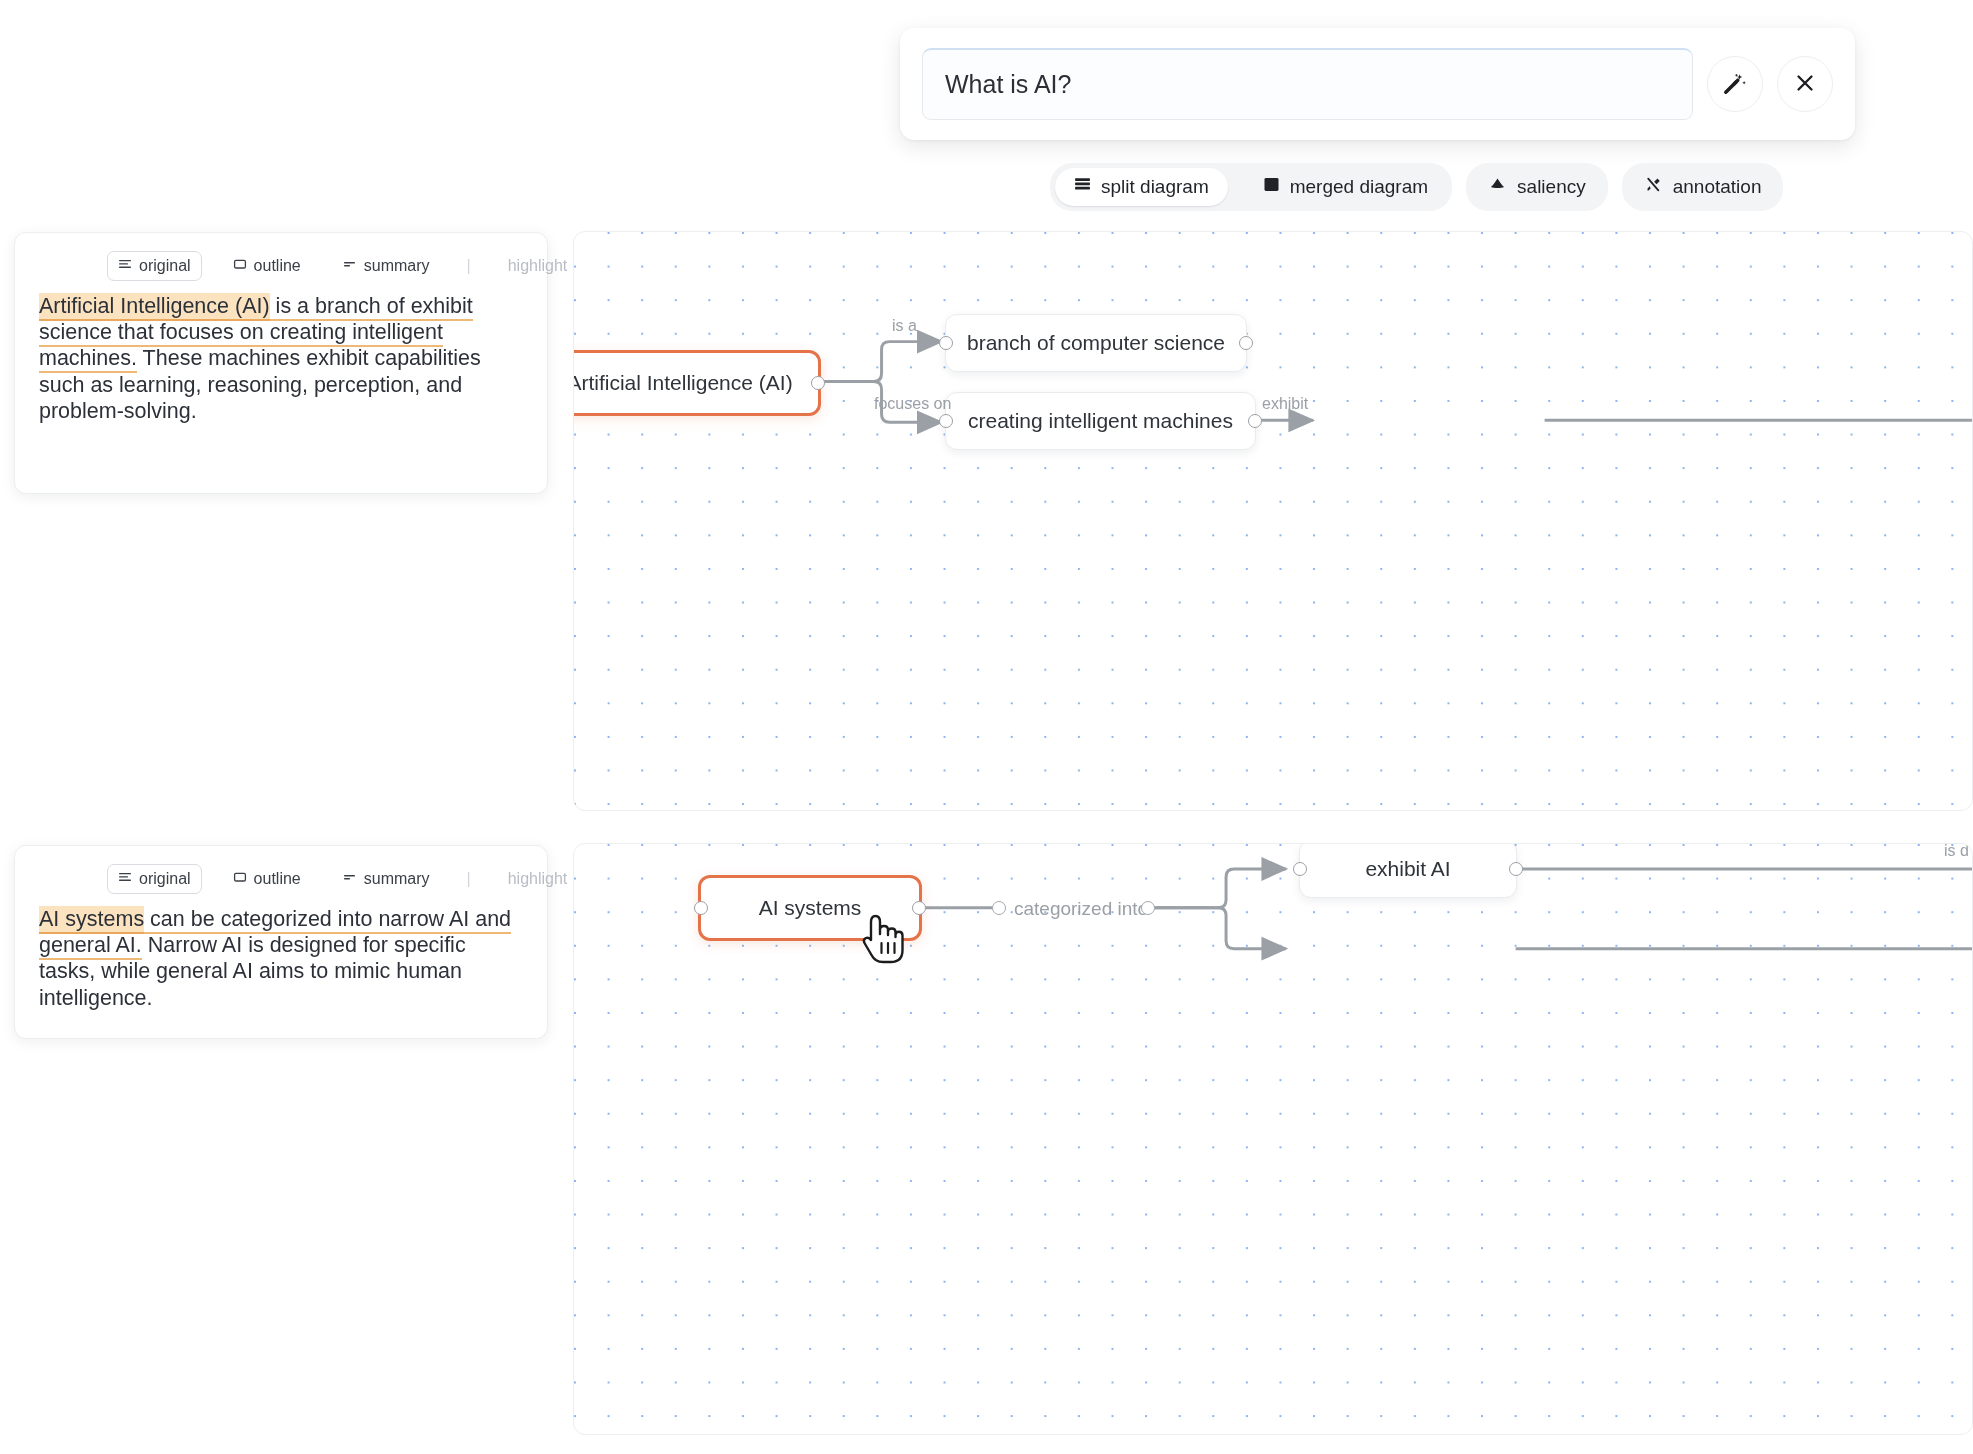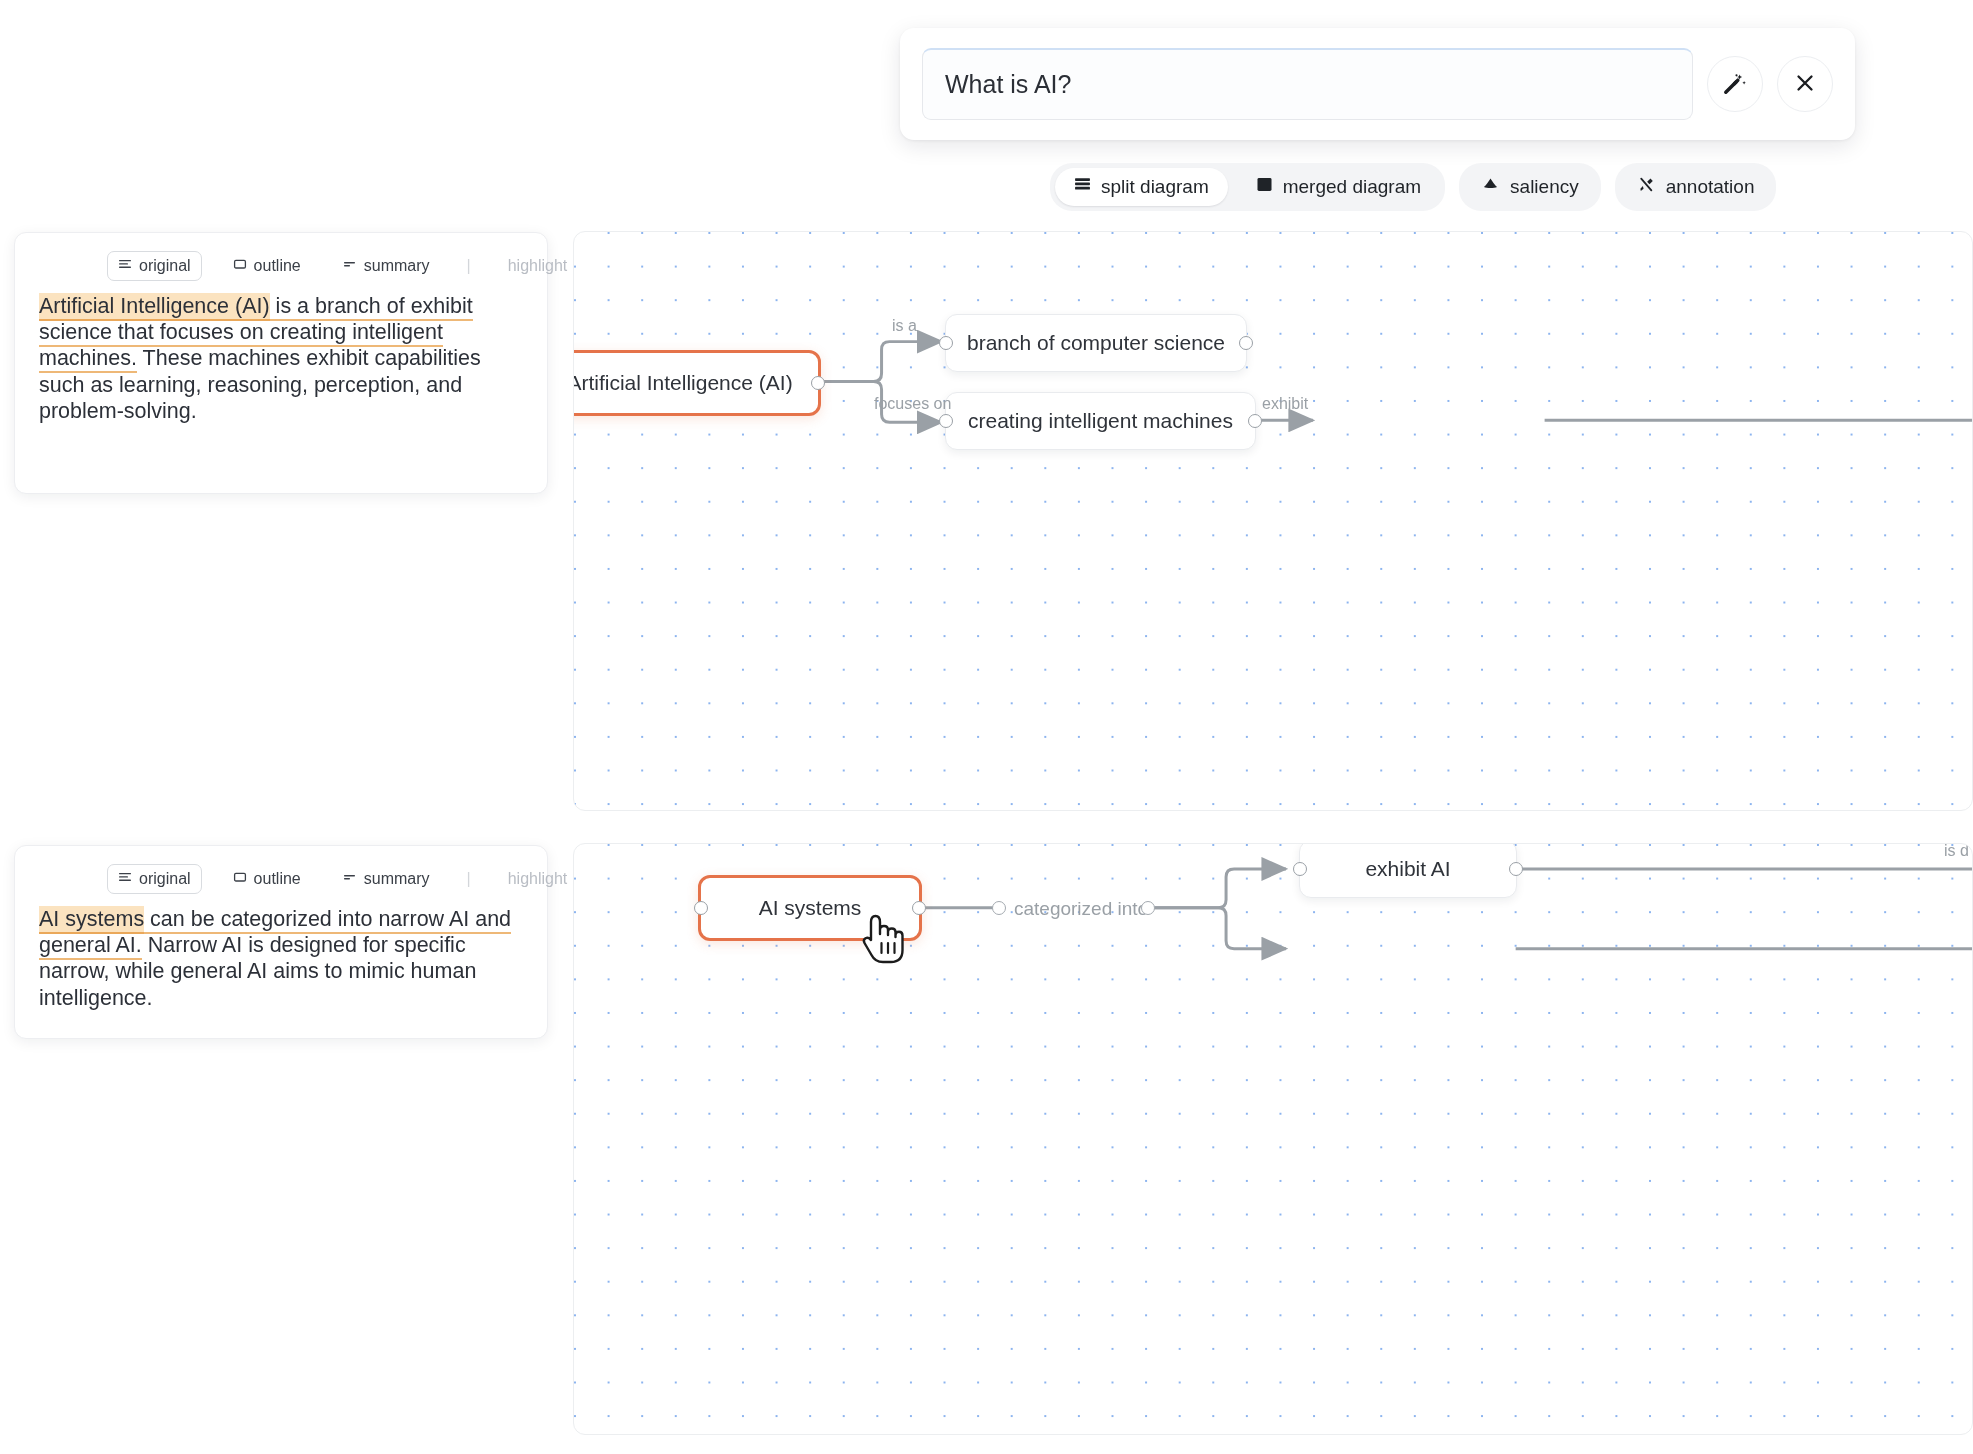--- a/index.html
+++ b/index.html
@@ -38,21 +38,21 @@
     display: flex; align-items: center; justify-content: center;
     cursor: pointer; flex: 0 0 auto;
   }
 
   
   .mode-toolbar {
     position: absolute; left: 1050px; top: 163px;
     display: flex; align-items: center; gap: 14px;
   }
   .mode-group {
-    display: flex; gap: 9px;
+    display: flex; gap: 16px;
     background: #f3f4f6; border-radius: 22px; padding: 5px;
   }
   .mode-chip {
     display: flex; align-items: center; gap: 10px;
     height: 38px; padding: 0 19px;
     border-radius: 19px; border: none; background: transparent;
     font-family: "Liberation Sans", sans-serif;
     font-size: 19px; color: #1f2328; cursor: pointer; white-space: nowrap;
   }
   .mode-chip.active { background: #ffffff; box-shadow: 0 1px 2px rgba(16,24,40,.10); }
@@ -301,21 +301,21 @@
         <span>summary</span>
       </button>
       <span class="ct-sep">|</span>
       <button class="ct-btn muted">
         <span>highlight</span>
       </button>
       <button class="ct-btn muted">
         <span>hide</span>
       </button>
     </div>
-    <div class="card-body"><span class="hl">AI systems</span><span class="ul-amber"> can be categorized into narrow AI and general AI.</span><span> Narrow AI is designed for specific narrow, while general AI aims to mimic human intelligence.</span></div>
+    <div class="card-body"><span class="hl">AI systems</span><span class="ul-amber"> can be categorized into narrow AI and general AI.</span><span> Narrow AI is designed for specific tasks, while general AI aims to mimic human intelligence.</span></div>
   </div>
 
   <div class="canvas" id="canvas-1">
     <svg class="edges" viewBox="0 0 1400 580" preserveAspectRatio="none">
       <defs>
         <marker id="ah1" markerWidth="9" markerHeight="8" refX="8.2" refY="4" orient="auto">
           <path d="M0,0 L9,4 L0,8 z" fill="#9aa0a6"></path>
         </marker>
       </defs>
 

